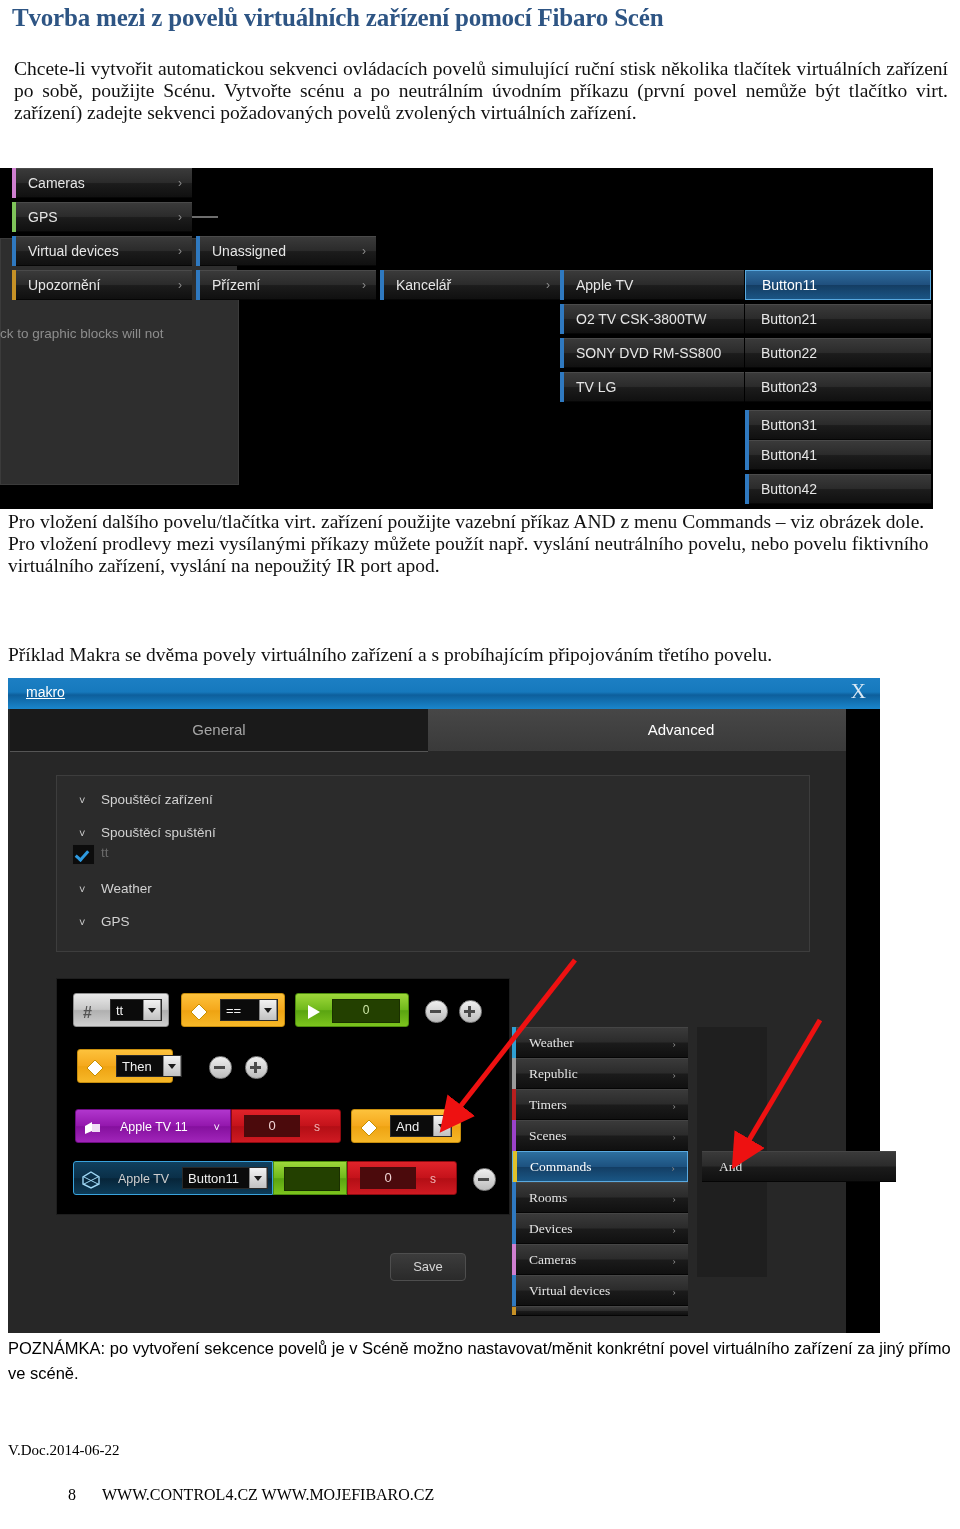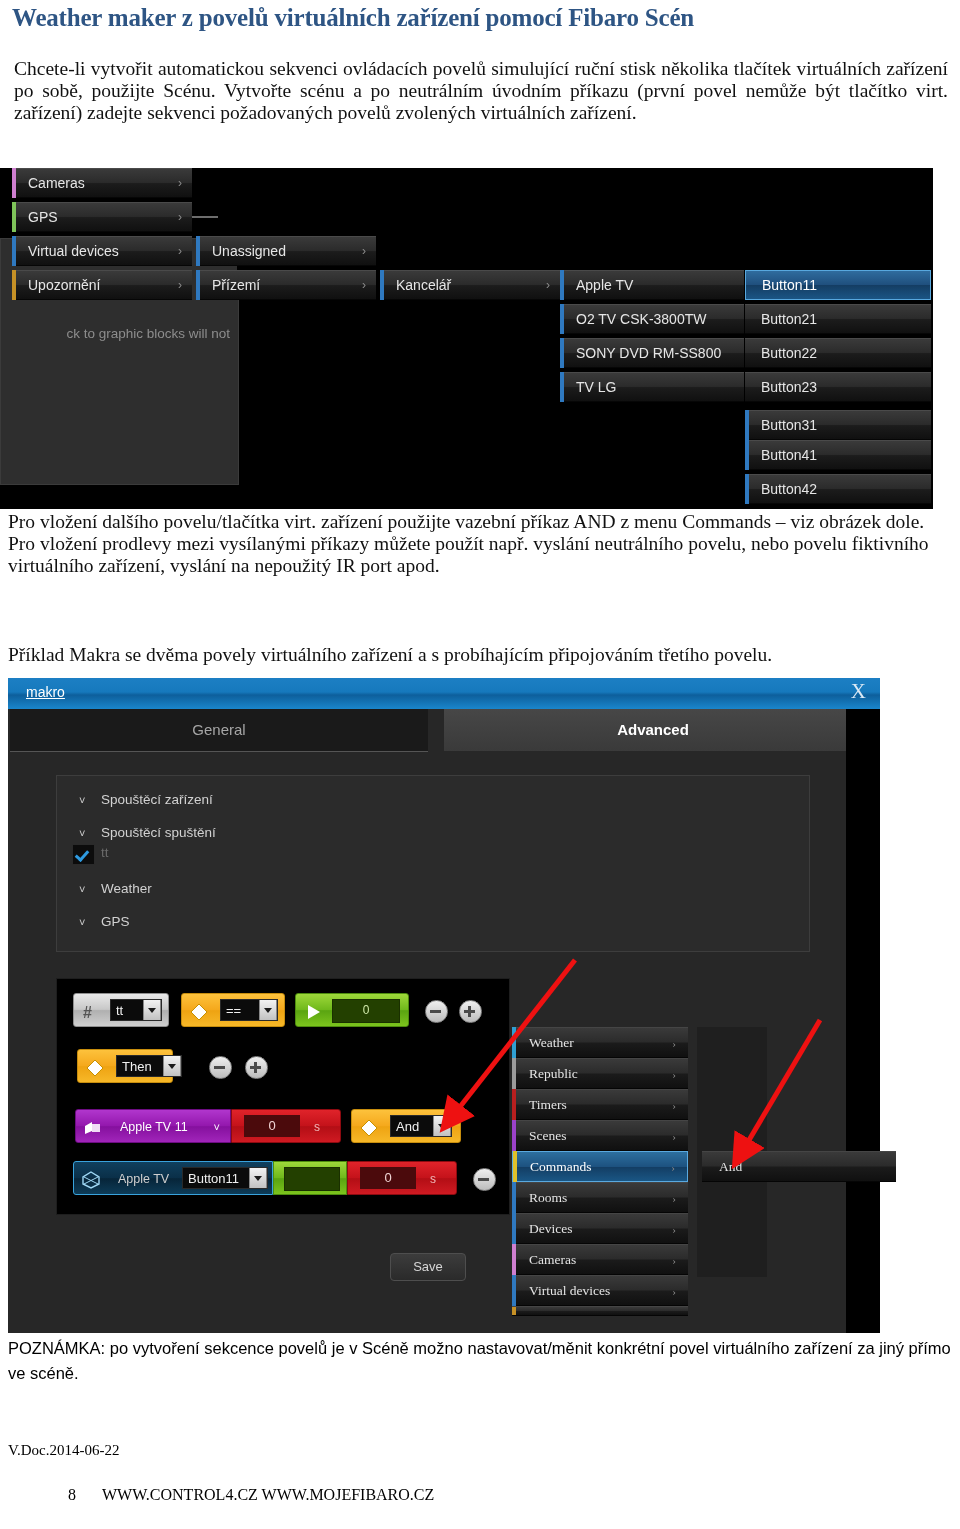--- a/index.html
+++ b/index.html
@@ -75,21 +75,20 @@
   }
   .shot1 .panel-bg {
     position: absolute; left: 0; top: 70px; width: 237px; height: 245px;
     background: #2e2e2e;
     border: 1px solid #3b3b3b;
   }
   .shot1 .panel-hint {
     position: absolute; left: 0; top: 158px; width: 230px;
     color: #8d8d8d; font-size: 13.5px;
     white-space: nowrap;
-    text-align: right;
   }
   .shot1 .stub-line {
     position: absolute; left: 190px; top: 48px; width: 28px; height: 2px;
     background: #6d6d6d;
   }
   .shot1 .right-mask {
     position: absolute; left: 237px; top: 0; width: 696px; height: 104px;
     background: #000;
   }
 
@@ -158,23 +157,23 @@
     text-align: center; line-height: 42px;
     font-size: 15px;
   }
   .s2-tab.general {
     left: 2px; width: 418px;
     background: #1a1a1a;
     color: #a6a6a6;
     border-bottom: 1px solid #555;
   }
   .s2-tab.advanced {
-    left: 436px; width: 418px;
+    left: 420px; width: 418px;
     background: linear-gradient(to bottom, #474747 0%, #3a3a3a 100%);
-    color: #ffffff; font-weight: bold;
+    color: #ffffff; font-weight: normal; padding-left: 44px;
   }
   .s2-rightstrip {
     position: absolute; left: 838px; top: 31px; width: 34px; height: 624px;
     background: #000;
   }
   .s2-trigger-box {
     position: absolute; left: 48px; top: 97px; width: 752px; height: 175px;
     background: #2b2b2b;
     border: 1px solid #3d3d3d;
   }
@@ -342,21 +341,21 @@
     color: #d6d6d6; font-size: 13px;
     text-align: center; line-height: 25px;
     font-family: "Liberation Sans", sans-serif;
   }
 
   .arrow-svg { position: absolute; left: 0; top: 0; pointer-events: none; }
 </style>
 </head>
 <body>
 
-<div class="doc-title">Weather maker z povelů virtuálních zařízení pomocí Fibaro Scén</div>
+<div class="doc-title">Tvorba mezi z povelů virtuálních zařízení pomocí Fibaro Scén</div>
 
 <div class="para para-intro">Chcete-li vytvořit automatickou sekvenci ovládacích povelů simulující ruční stisk několika tlačítek virtuálních zařízení po sobě, použijte Scénu. Vytvořte scénu a po neutrálním úvodním příkazu (první povel nemůže být tlačítko virt. zařízení) zadejte sekvenci požadovaných povelů zvolených virtuálních zařízení.</div>
 
 <div class="shot1">
 
   <div class="panel-bg"></div>
   <div class="right-mask"></div>
   <div class="stub-line"></div>
   <div class="panel-hint">ck to graphic blocks will not</div>
 

